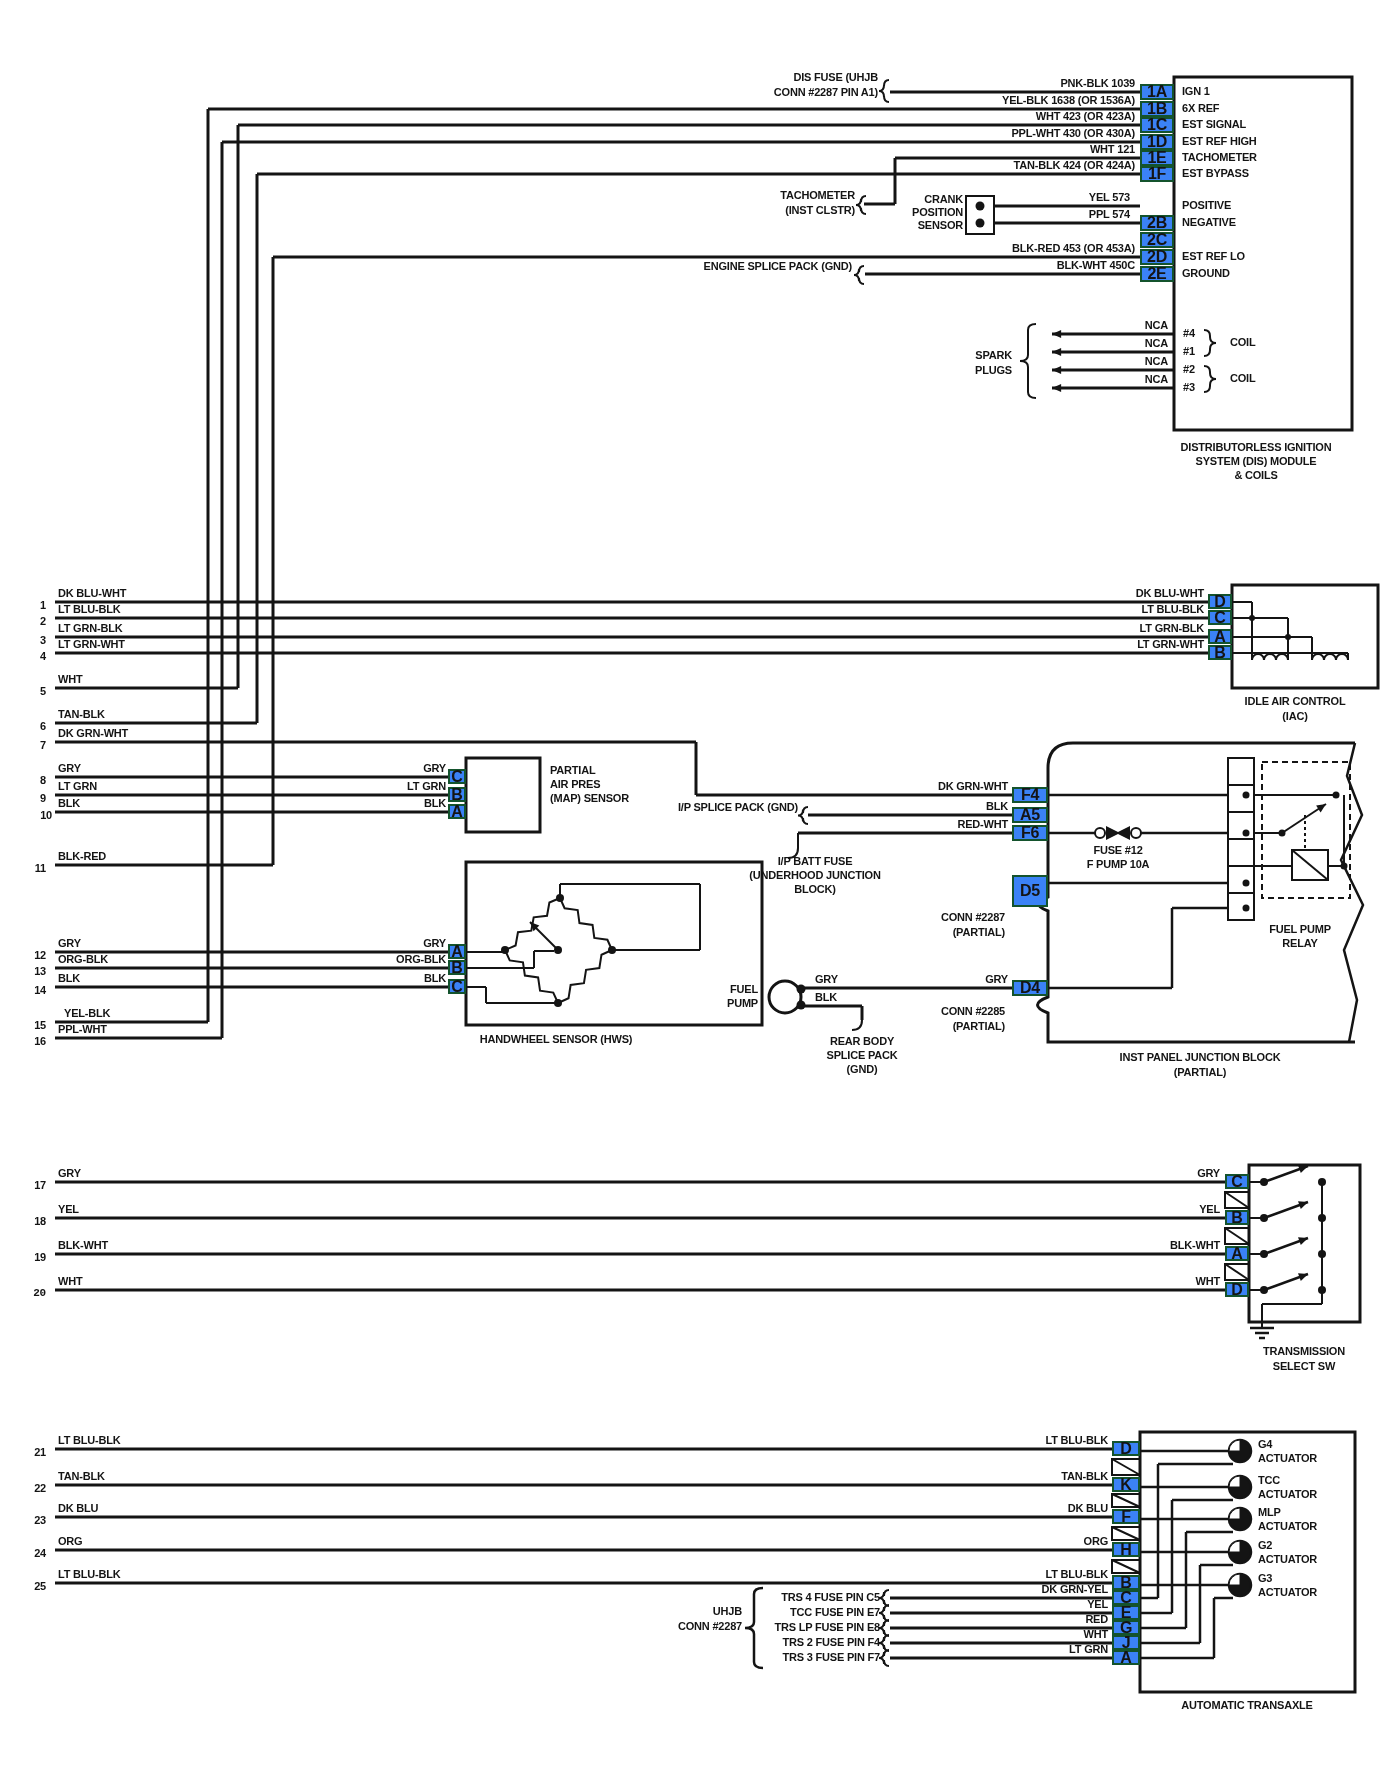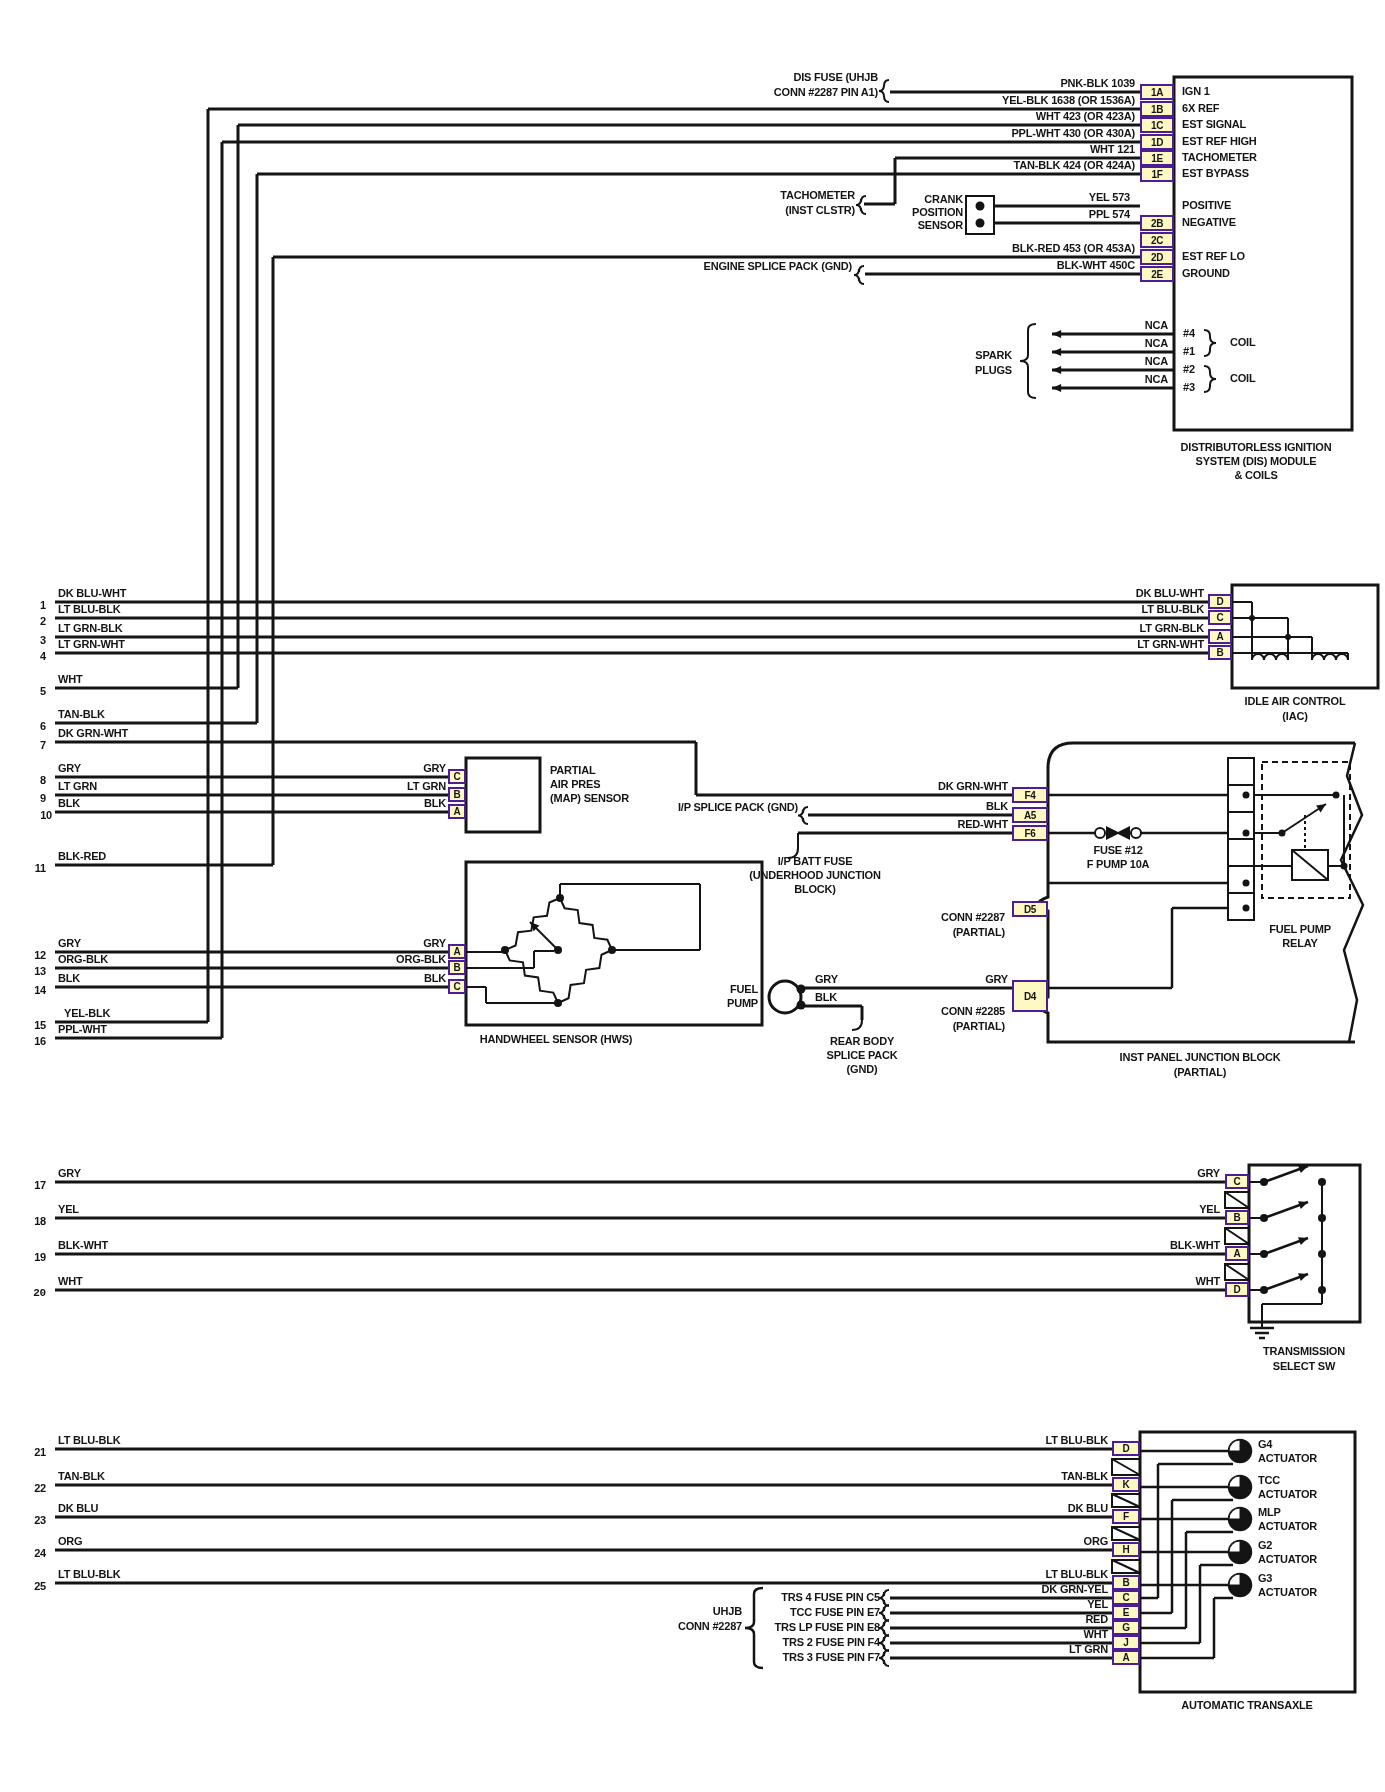--- a/index.html
+++ b/index.html
@@ -1,23 +1,23 @@
 <!DOCTYPE html>
 <html><head>
 <meta charset="utf-8">
 <style>
   html,body{margin:0;padding:0;background:#9a9a9a}
   #stage{position:relative;width:1385px;height:1792px;background:#ffffff;
          font-family:"Liberation Sans",sans-serif;overflow:hidden;margin:0 auto}
   #wires{position:absolute;left:0;top:0;z-index:1}
   .lbl{position:absolute;font-weight:bold;font-size:11px;line-height:1.05;color:#141414;
        white-space:nowrap;letter-spacing:-0.2px;z-index:4}
-  .pin{position:absolute;box-sizing:border-box;border:2px solid #4c1d95;background:#fef9c3;
+  .pin{position:absolute;box-sizing:border-box;border:2px solid #14532d;background:#3b82f6;
        display:flex;align-items:center;justify-content:center;font-weight:bold;
-       font-size:10px;color:#141414;z-index:3;letter-spacing:-0.3px}
+       font-size:16px;color:#141414;z-index:3;letter-spacing:-0.3px}
 </style>
 </head>
 <body>
 
 <div id="stage">
   <svg id="wires" width="1385" height="1792" viewBox="0 0 1385 1792">
       <polyline points="890,92 1140,92" fill="none" stroke="#141414" stroke-width="3"></polyline>
       <polyline points="208,109 1140,109" fill="none" stroke="#141414" stroke-width="3"></polyline>
       <polyline points="208,109 208,1022" fill="none" stroke="#141414" stroke-width="3"></polyline>
       <polyline points="55,1022 208,1022" fill="none" stroke="#141414" stroke-width="3"></polyline>
@@ -441,22 +441,22 @@
       <div class="pin" style="left: 1208px; top: 645px; width: 24px; height: 15px;">B</div>
       <div class="pin" style="left: 448px; top: 769px; width: 18px; height: 15px;">C</div>
       <div class="pin" style="left: 448px; top: 787px; width: 18px; height: 15px;">B</div>
       <div class="pin" style="left: 448px; top: 804px; width: 18px; height: 15px;">A</div>
       <div class="pin" style="left: 448px; top: 944px; width: 18px; height: 15px;">A</div>
       <div class="pin" style="left: 448px; top: 960px; width: 18px; height: 15px;">B</div>
       <div class="pin" style="left: 448px; top: 979px; width: 18px; height: 15px;">C</div>
       <div class="pin" style="left: 1012px; top: 787px; width: 36px; height: 16px;">F4</div>
       <div class="pin" style="left: 1012px; top: 807px; width: 36px; height: 16px;">A5</div>
       <div class="pin" style="left: 1012px; top: 825px; width: 36px; height: 16px;">F6</div>
-      <div class="pin" style="left: 1012px; top: 875px; width: 36px; height: 16px; margin-top: 26px;">D5</div>
-      <div class="pin" style="left: 1012px; top: 980px; width: 36px; height: 32px;">D4</div>
+      <div class="pin" style="left: 1012px; top: 875px; width: 36px; height: 32px;">D5</div>
+      <div class="pin" style="left: 1012px; top: 980px; width: 36px; height: 16px;">D4</div>
       <div class="pin" style="left: 1225px; top: 1174px; width: 24px; height: 15px;">C</div>
       <div class="pin" style="left: 1225px; top: 1210px; width: 24px; height: 15px;">B</div>
       <div class="pin" style="left: 1225px; top: 1246px; width: 24px; height: 15px;">A</div>
       <div class="pin" style="left: 1225px; top: 1282px; width: 24px; height: 15px;">D</div>
       <div class="pin" style="left: 1112px; top: 1441px; width: 28px; height: 15px;">D</div>
       <div class="pin" style="left: 1112px; top: 1477px; width: 28px; height: 15px;">K</div>
       <div class="pin" style="left: 1112px; top: 1509px; width: 28px; height: 15px;">F</div>
       <div class="pin" style="left: 1112px; top: 1542px; width: 28px; height: 15px;">H</div>
       <div class="pin" style="left: 1112px; top: 1575px; width: 28px; height: 15px;">B</div>
       <div class="pin" style="left: 1112px; top: 1590px; width: 28px; height: 15px;">C</div>

